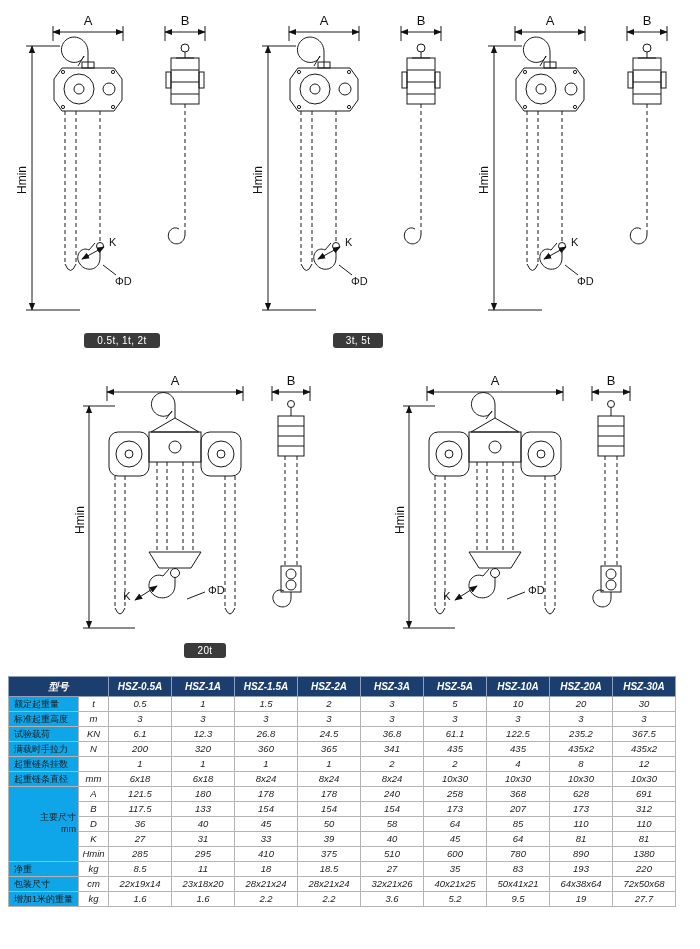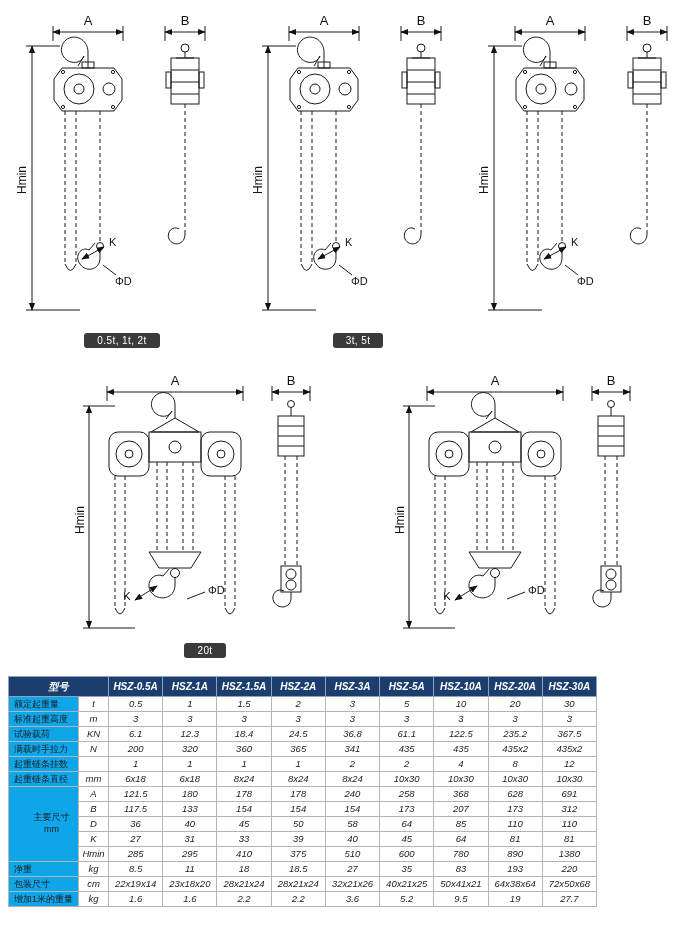--- a/index.html
+++ b/index.html
@@ -5,26 +5,26 @@
   html,body{margin:0;padding:0}
   body{font-family:"Liberation Sans","DejaVu Sans",sans-serif;background:#fff;color:#1c1c1c}
   .page{position:relative;width:700px;height:949px;background:#fff;overflow:hidden}
   .fig{position:absolute;text-align:center;margin:0}
   .fig svg{display:block;margin:0 auto}
   .fig figcaption{}
   .badge{display:inline-block;background:#3a3a3a;color:#fff;font-size:10px;line-height:15px;padding:0 13px;border-radius:3px;letter-spacing:.4px}
   svg .dim{font-size:13px;fill:#111;font-family:"Liberation Sans",sans-serif}
   svg .dim.sm{font-size:11px}
   svg .dim.hm{font-size:12px}
-  .table-wrap{position:absolute;left:8px;top:676px;width:589px}
+  .table-wrap{position:absolute;left:8px;top:676px;width:668px}
   table{width:100%;border-collapse:collapse;table-layout:fixed;font-size:9.5px;color:#1c1c1c}
   th,td{border:1px solid #b4b4b4;padding:0 2px;text-align:center;height:14px;line-height:14px;overflow:hidden;white-space:nowrap}
   thead th{background:#1c3e6e;color:#fff;font-style:italic;font-weight:bold;font-size:10px;height:19px;line-height:19px;border-color:#8fa0bd}
   td.lbl{background:#0ea5e9;text-align:left;padding-left:5px;font-size:9px}
-  td.lbl.group{text-align:center;padding-left:18px;line-height:1.3;white-space:normal}
+  td.lbl.group{text-align:right;padding-left:18px;line-height:1.3;white-space:normal}
   td.unit,td.val{font-style:italic;background:#fff}
   .note{position:absolute;left:10px;top:955px;font-size:10px}
 </style>
 </head>
 <body>
 
 <div class="page">
 
   <svg width="0" height="0" style="position:absolute">
     <defs>
@@ -234,21 +234,21 @@
             <td class="val">3</td>
             <td class="val">3</td>
             <td class="val">3</td>
             <td class="val">3</td>
           </tr>
           <tr>
             <td class="lbl">试验载荷</td>
             <td class="unit">KN</td>
             <td class="val">6.1</td>
             <td class="val">12.3</td>
-            <td class="val">18.4</td>
+            <td class="val">26.8</td>
             <td class="val">24.5</td>
             <td class="val">36.8</td>
             <td class="val">61.1</td>
             <td class="val">122.5</td>
             <td class="val">235.2</td>
             <td class="val">367.5</td>
           </tr>
           <tr>
             <td class="lbl">满载时手拉力</td>
             <td class="unit">N</td>

